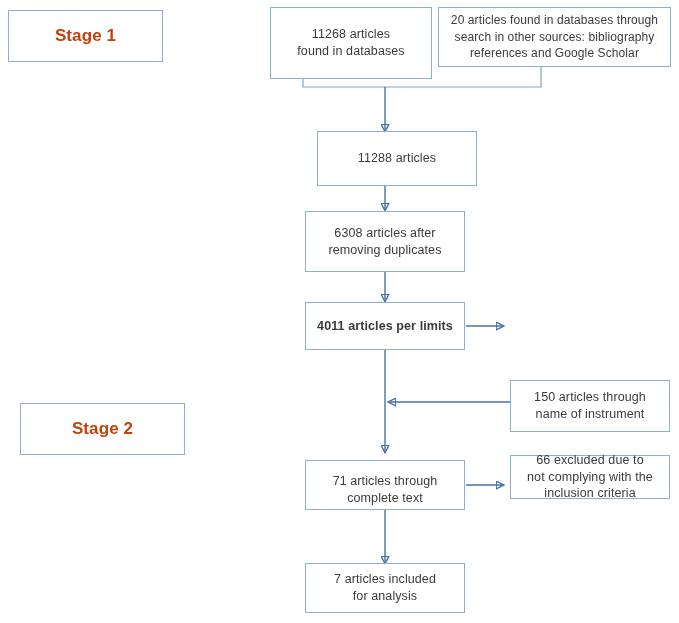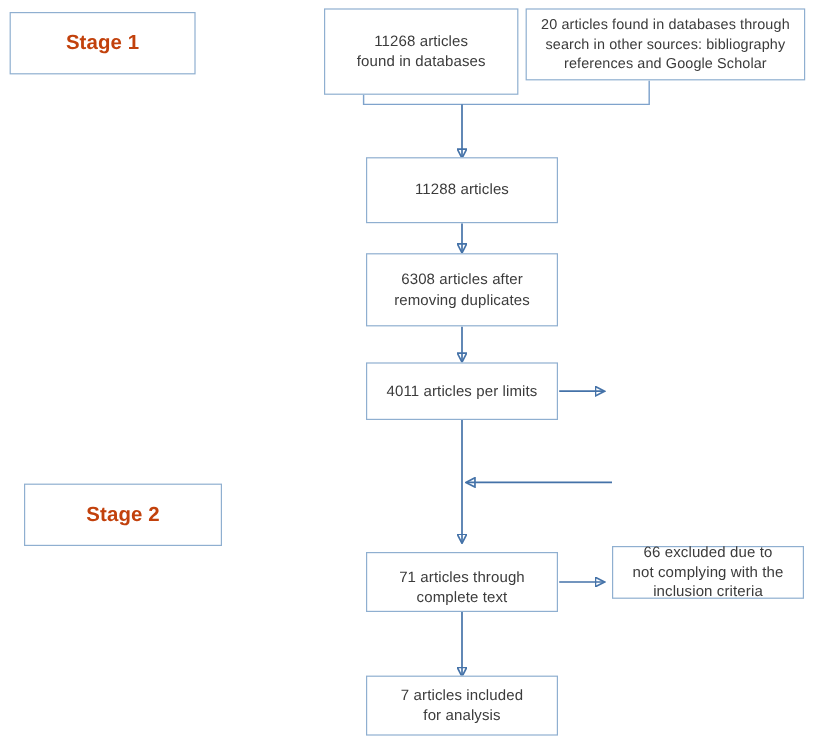--- a/index.html
+++ b/index.html
@@ -124,34 +124,38 @@
 
   <div class="node" style="left:222px; top:7px; width:162px; height:72px;margin-left:48px;">
     <span class="txt">11268 articles
 found in databases</span>
   </div>
 
   <div class="node" style="left:438px; top:7px; width:233px; height:60px; font-size:12px; line-height:1.4;">
     <span class="txt">20 articles found in databases through search in other sources: bibliography references and Google Scholar</span>
   </div>
 
-  <div class="node" style="left:305px; top:131px; width:160px; height:55px;">
+  <div class="node" style="left:317px; top:131px; width:160px; height:55px;">
     <span class="txt">11288 articles</span>
   </div>
 
   <div class="node" style="left:305px; top:211px; width:160px; height:61px;">
     <span class="txt">6308 articles after
 removing duplicates</span>
   </div>
 
-  <div class="node" style="left:305px; top:302px; width:160px; height:48px;">
+  <div class="node" style="left:305px; top:302px; width:160px; height:48px;font-weight:bold;">
     <span class="txt">4011 articles per limits</span>
   </div>
 
 
+  <div class="node" style="left:510px; top:380px; width:160px; height:52px;">
+    <span class="txt">150 articles through
+name of instrument</span>
+  </div>
 
   <div class="node" style="left:305px; top:460px; width:160px; height:50px;align-items:flex-end;">
     <span class="txt">71 articles through
 complete text</span>
   </div>
 
   <div class="node" style="left:510px; top:455px; width:160px; height:44px;">
     <span class="txt">66 excluded due to
 not complying with the
 inclusion criteria</span>

